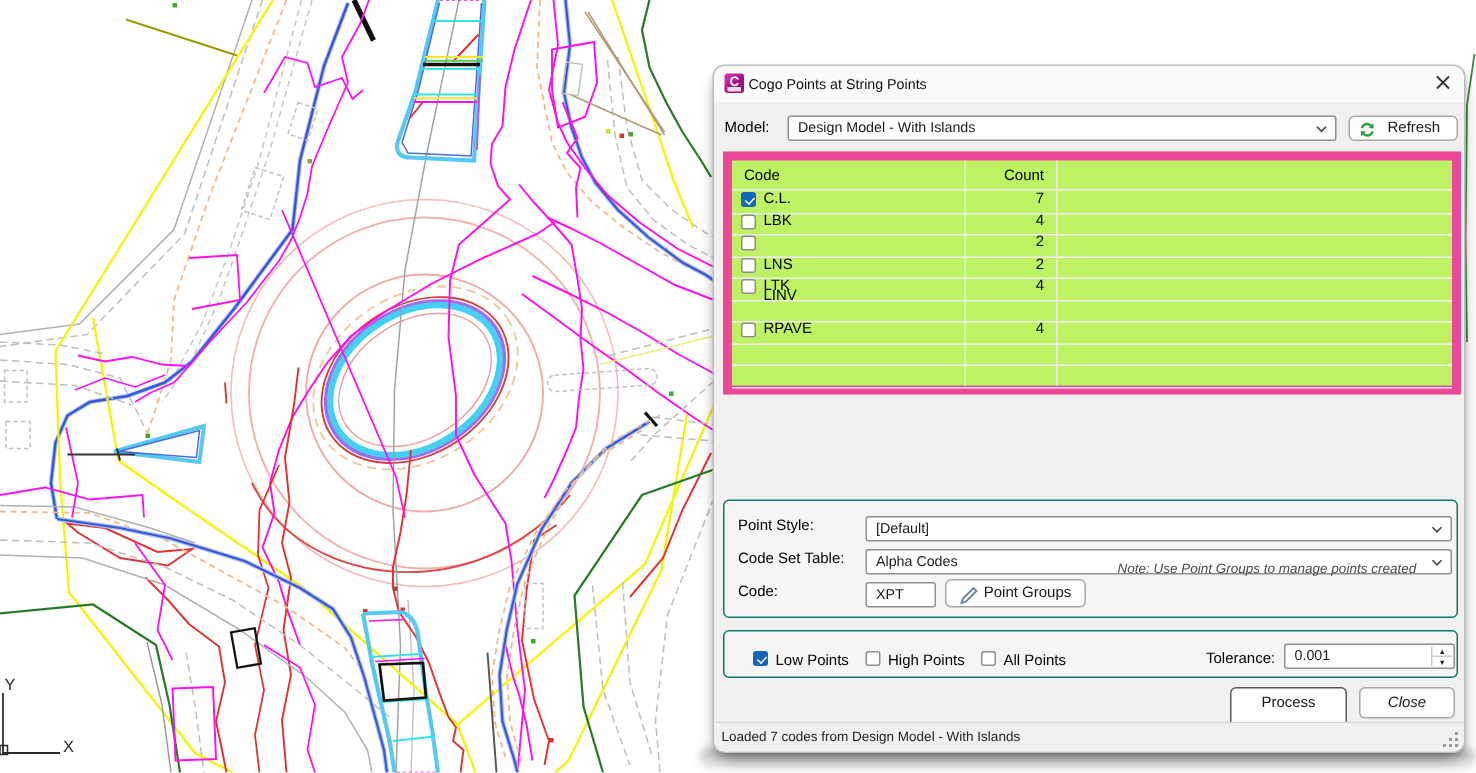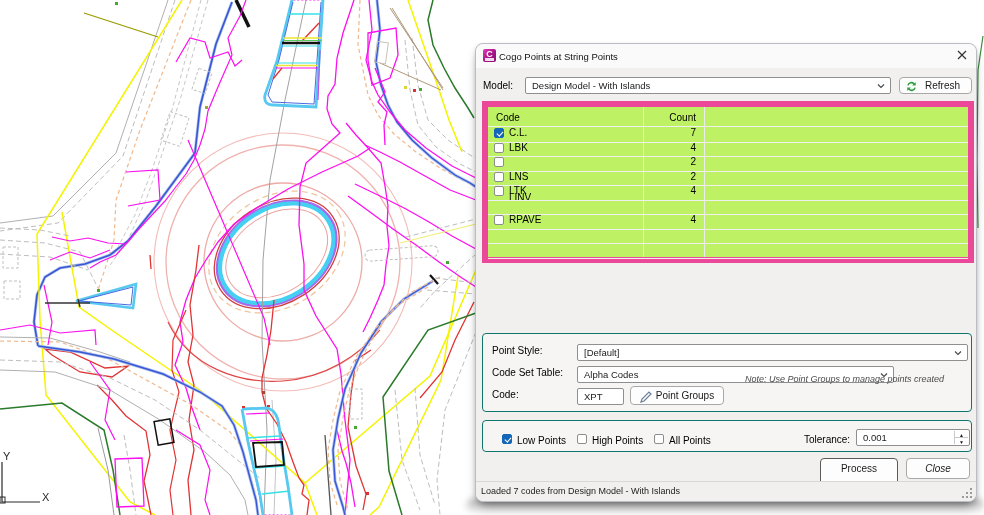--- a/index.html
+++ b/index.html
@@ -283,21 +283,21 @@
 
   <div class="group" style="top:289px;height:79px;">
     <div class="lbl" style="left:9px;top:11px;">Point Style:</div>
     <div class="combo" style="left:94px;top:10px;width:391px;height:17px;">
       <div class="tx">[Default]</div>
       <svg class="chev" viewBox="0 0 8 8">
           <path d="M1 2.5 L4 5.5 L7 2.5" fill="none" stroke="#444" stroke-width="1.1"></path>
         </svg>
     </div>
     <div class="lbl" style="left:9px;top:33px;">Code Set Table:</div>
-    <div class="combo" style="left:94px;top:32px;width:317px;height:17px;">
+    <div class="combo" style="left:94px;top:32px;width:391px;height:17px;">
       <div class="tx">Alpha Codes</div>
       <svg class="chev" viewBox="0 0 8 8">
           <path d="M1 2.5 L4 5.5 L7 2.5" fill="none" stroke="#444" stroke-width="1.1"></path>
         </svg>
     </div>
     <div class="lbl" style="left:9px;top:55px;">Code:</div>
     <div class="combo" style="left:94px;top:54px;width:47px;height:17px;">
         <div class="tx">XPT</div>
       </div>
     <div class="btn" style="left:147px;top:52px;width:94px;height:19px;">

